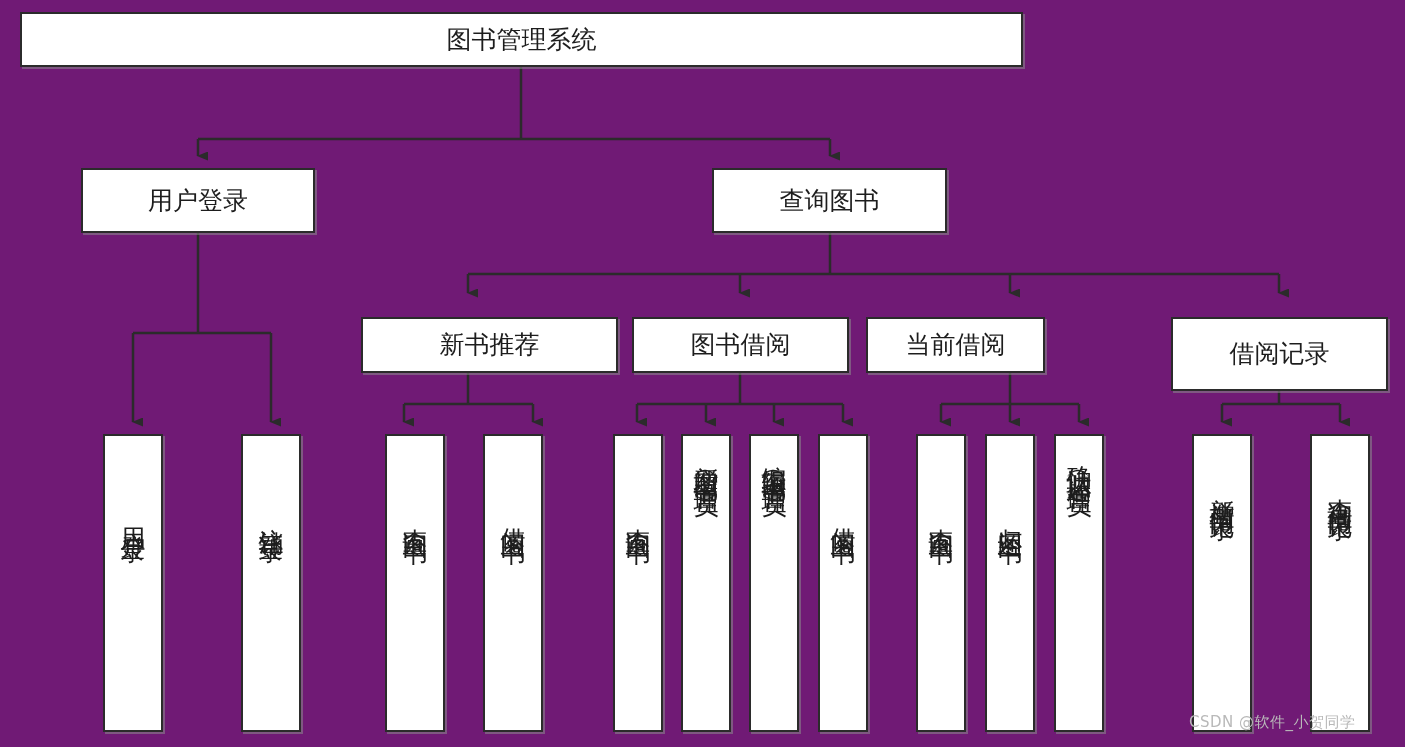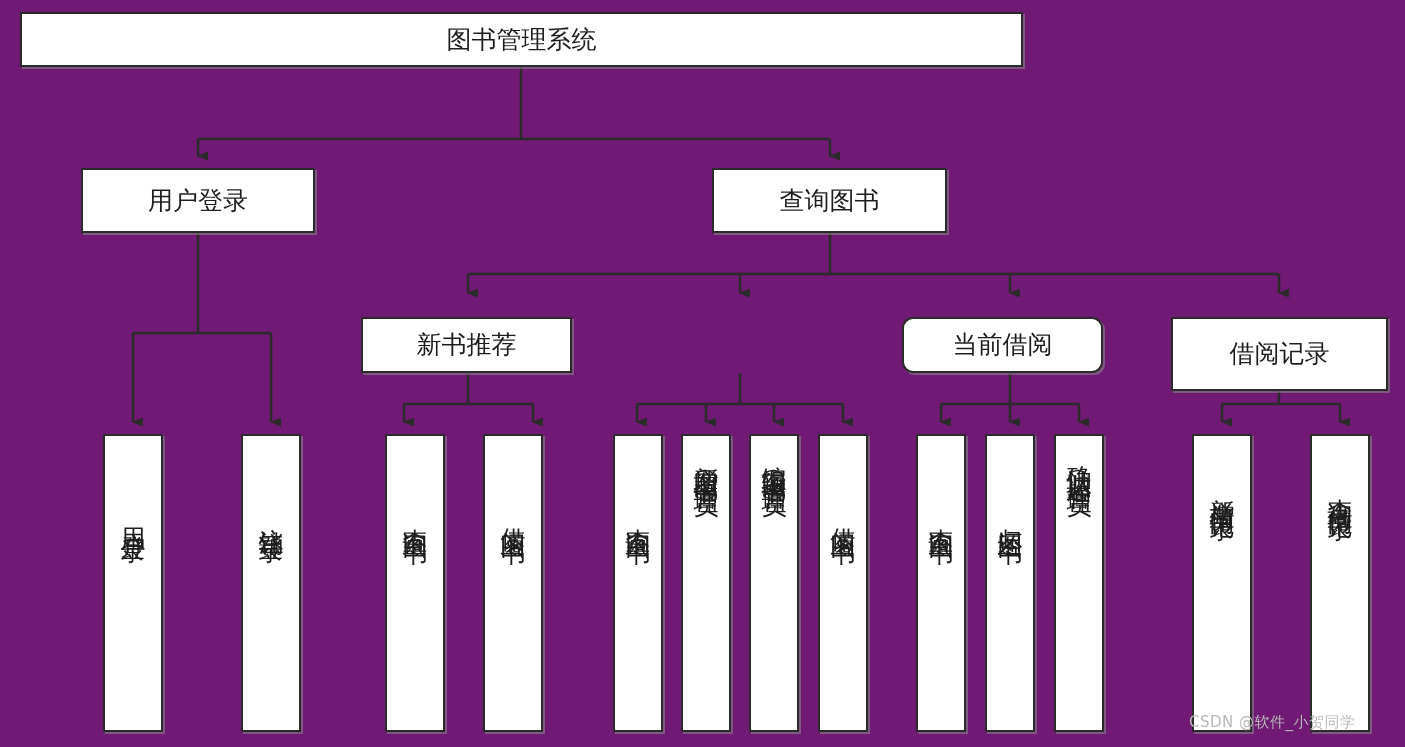--- a/index.html
+++ b/index.html
@@ -128,24 +128,27 @@
     <span class="label">图书管理系统</span>
   </div>
 
   <div class="node horiz" style="left:81px; top:168px; width:234px; height:65px;">
     <span class="label">用户登录</span>
   </div>
   <div class="node horiz" style="left:712px; top:168px; width:235px; height:65px;">
     <span class="label">查询图书</span>
   </div>
 
-  <div class="node horiz" style="left:361px; top:317px; width:211px; height:56px;">
+  <div class="node horiz" style="left:361px; top:317px; width:257px; height:56px;">
     <span class="label">新书推荐</span>
   </div>
-  <div class="node horiz" style="left:902px; top:317px; width:201px; height:56px;border-radius:11px;">
+  <div class="node horiz" style="left:632px; top:317px; width:217px; height:56px;">
+    <span class="label">图书借阅</span>
+  </div>
+  <div class="node horiz" style="left:866px; top:317px; width:179px; height:56px;">
     <span class="label">当前借阅</span>
   </div>
   <div class="node horiz" style="left:1171px; top:317px; width:217px; height:74px;">
     <span class="label">借阅记录</span>
   </div>
 
   <div class="node vert" style="left:103px; top:434px; width:60px; height:298px; padding-top:72px;">
     <span class="label">用户登录</span>
   </div>
   <div class="node vert" style="left:241px; top:434px; width:60px; height:298px; padding-top:72px;">

